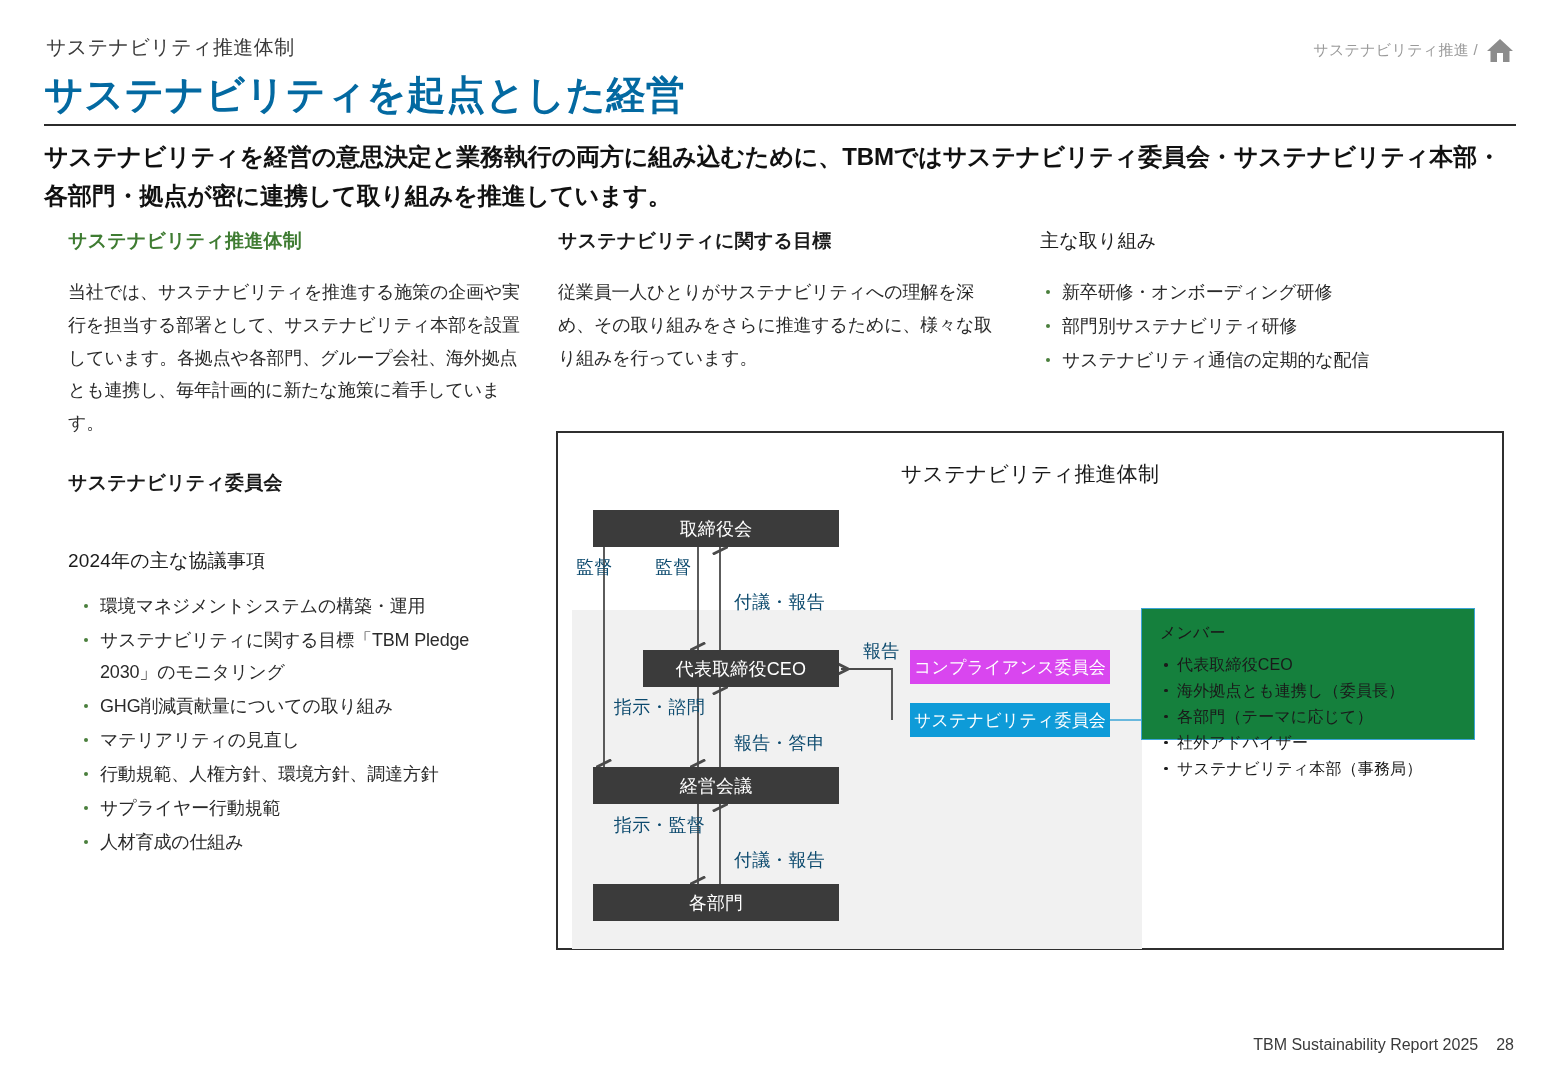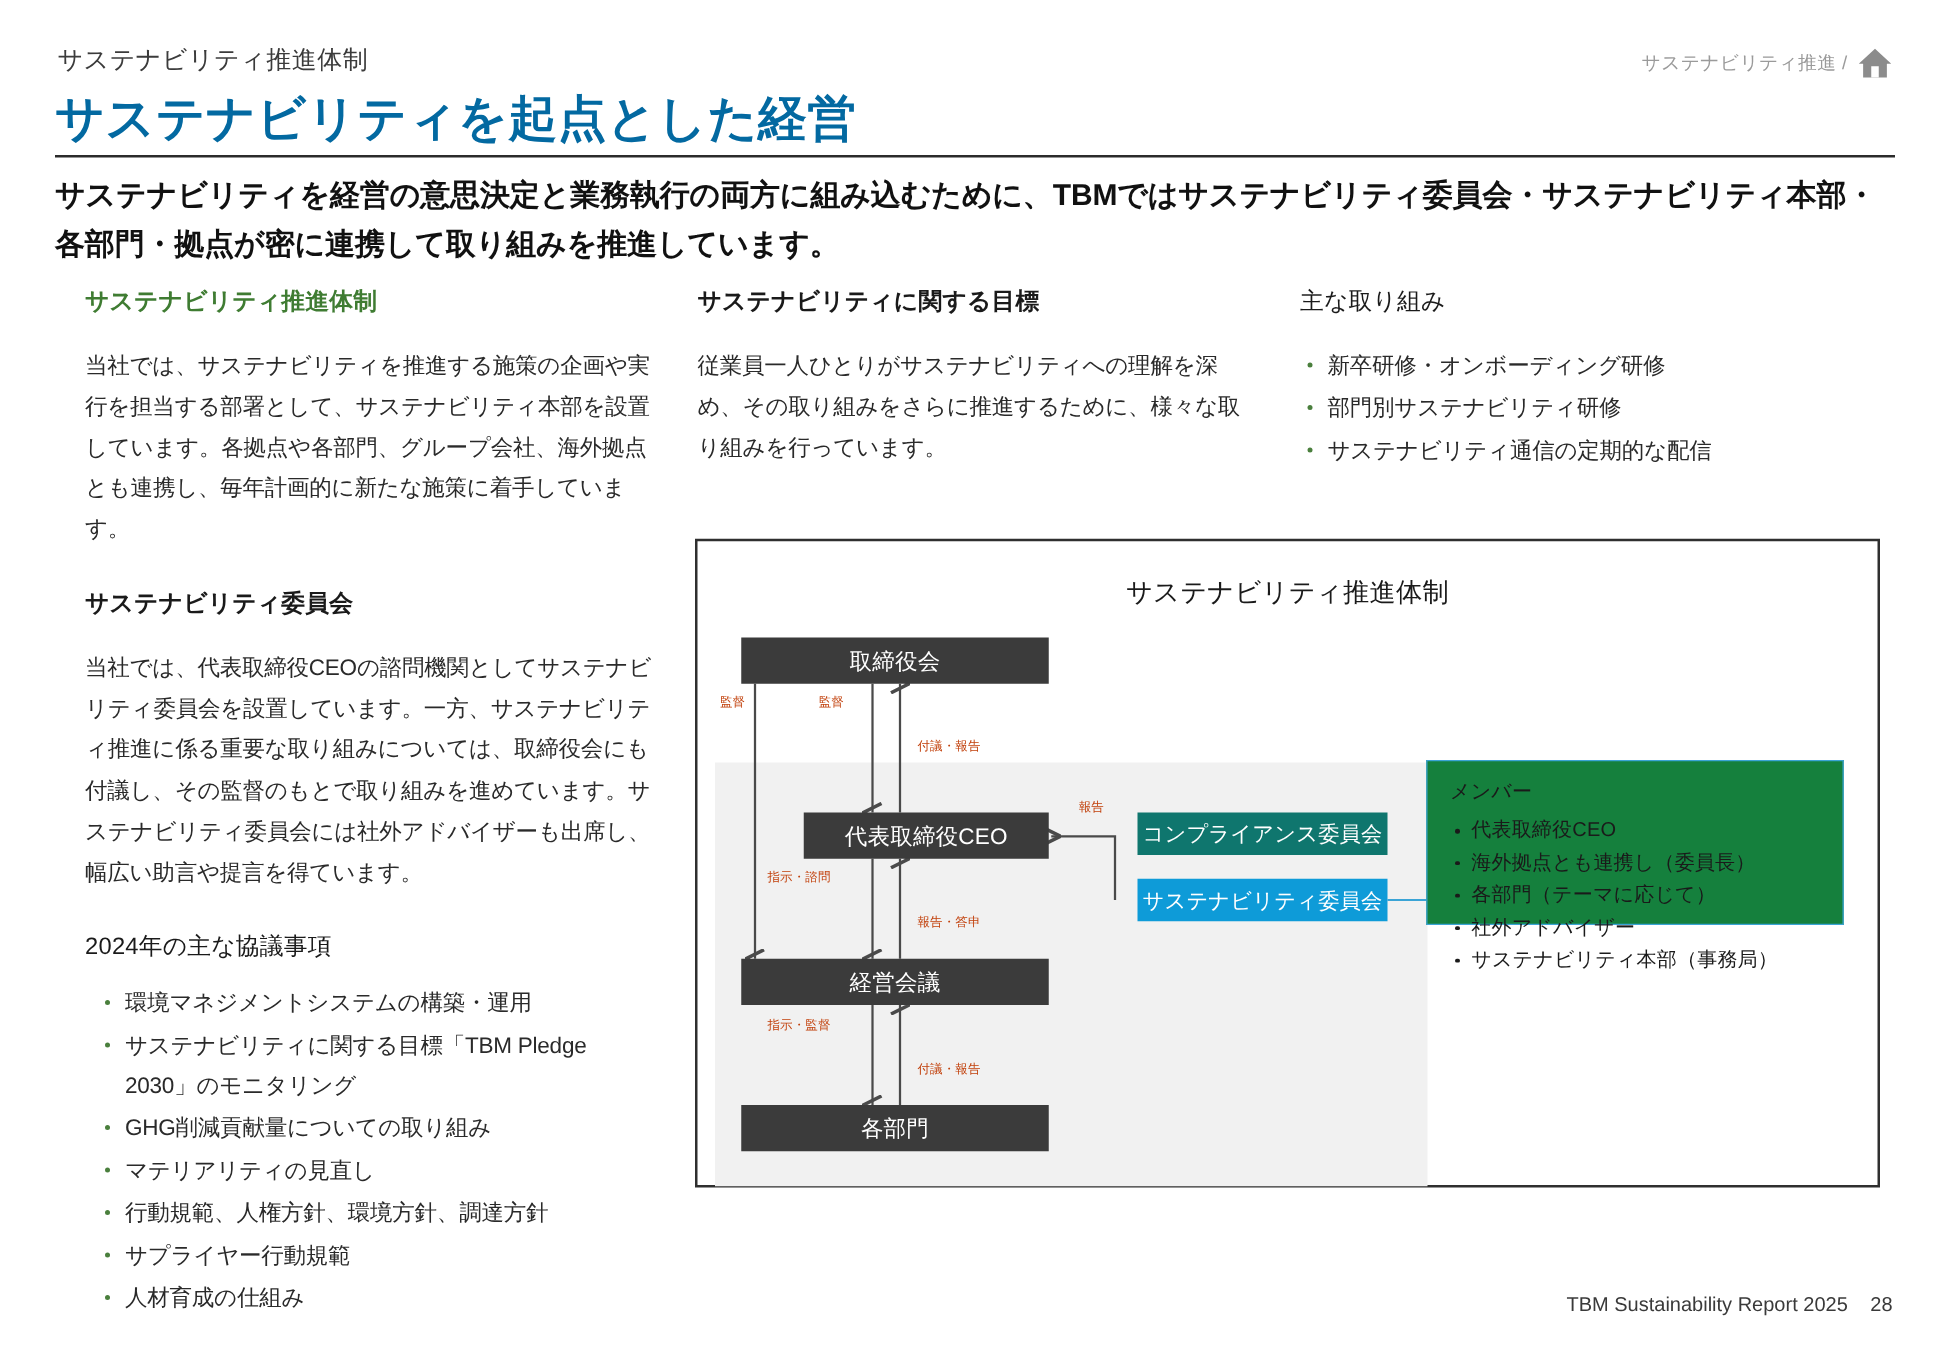--- a/index.html
+++ b/index.html
@@ -87,25 +87,25 @@
   }
   .gray-panel {
     position: absolute; left: 14px; top: 177px;
     width: 570px; height: 339px; background: #f1f1f1;
   }
   .node {
     position: absolute; display: flex; align-items: center; justify-content: center;
     color: #ffffff; font-size: 18px; letter-spacing: .01em;
   }
   .node-dark { background: #3b3b3b; }
-  .node-gray { background: #0f766e; }
+  .node-gray { background: #d946ef; }
   .node-blue { background: #0e9bd8; }
 
   .arrow-label {
-    position: absolute; font-size: 10px; color: #c2410c; letter-spacing: .01em;
+    position: absolute; font-size: 18px; color: #0c4a6e; letter-spacing: .01em;
     white-space: nowrap;
   }
 
   .member-box {
     position: absolute; left: 1141px; top: 608px;
     width: 334px; height: 132px;
     border: 1px solid #3ba4d6; background: #15803d;
     padding: 14px 18px;
   }
   .member-title { font-size: 16px; color: #1a1a1a; margin-bottom: 8px; letter-spacing: .01em; }
@@ -148,21 +148,20 @@
 
   <div class="lead">サステナビリティを経営の意思決定と業務執行の両方に組み込むために、TBMではサステナビリティ委員会・サステナビリティ本部・各部門・拠点が密に連携して取り組みを推進しています。</div>
 
   <div class="col col-1">
     <div class="h-green">サステナビリティ推進体制</div>
     <div class="gap-md"></div>
     <div class="body-text">当社では、サステナビリティを推進する施策の企画や実行を担当する部署として、サステナビリティ本部を設置しています。各拠点や各部門、グループ会社、海外拠点とも連携し、毎年計画的に新たな施策に着手しています。</div>
     <div class="gap-lg"></div>
     <div class="h-dark">サステナビリティ委員会</div>
     <div class="gap-md"></div>
-    <div class="body-text">当社では、代表取締役CEOの諮問機関としてサステナビリティ委員会を設置しています。一方、サステナビリティ推進に係る重要な取り組みについては、取締役会にも付議し、その監督のもとで取り組みを進めています。サステナビリティ委員会には社外アドバイザーも出席し、幅広い助言や提言を得ています。</div>
     <div class="gap-lg"></div>
     <div class="h-plain">2024年の主な協議事項</div>
     <div class="gap-sm"></div>
     <ul class="bullets indent">
       <li>環境マネジメントシステムの構築・運用</li>
       <li>サステナビリティに関する目標「TBM Pledge 2030」のモニタリング</li>
       <li>GHG削減貢献量についての取り組み</li>
       <li>マテリアリティの見直し</li>
       <li>行動規範、人権方針、環境方針、調達方針</li>
       <li>サプライヤー行動規範</li>

